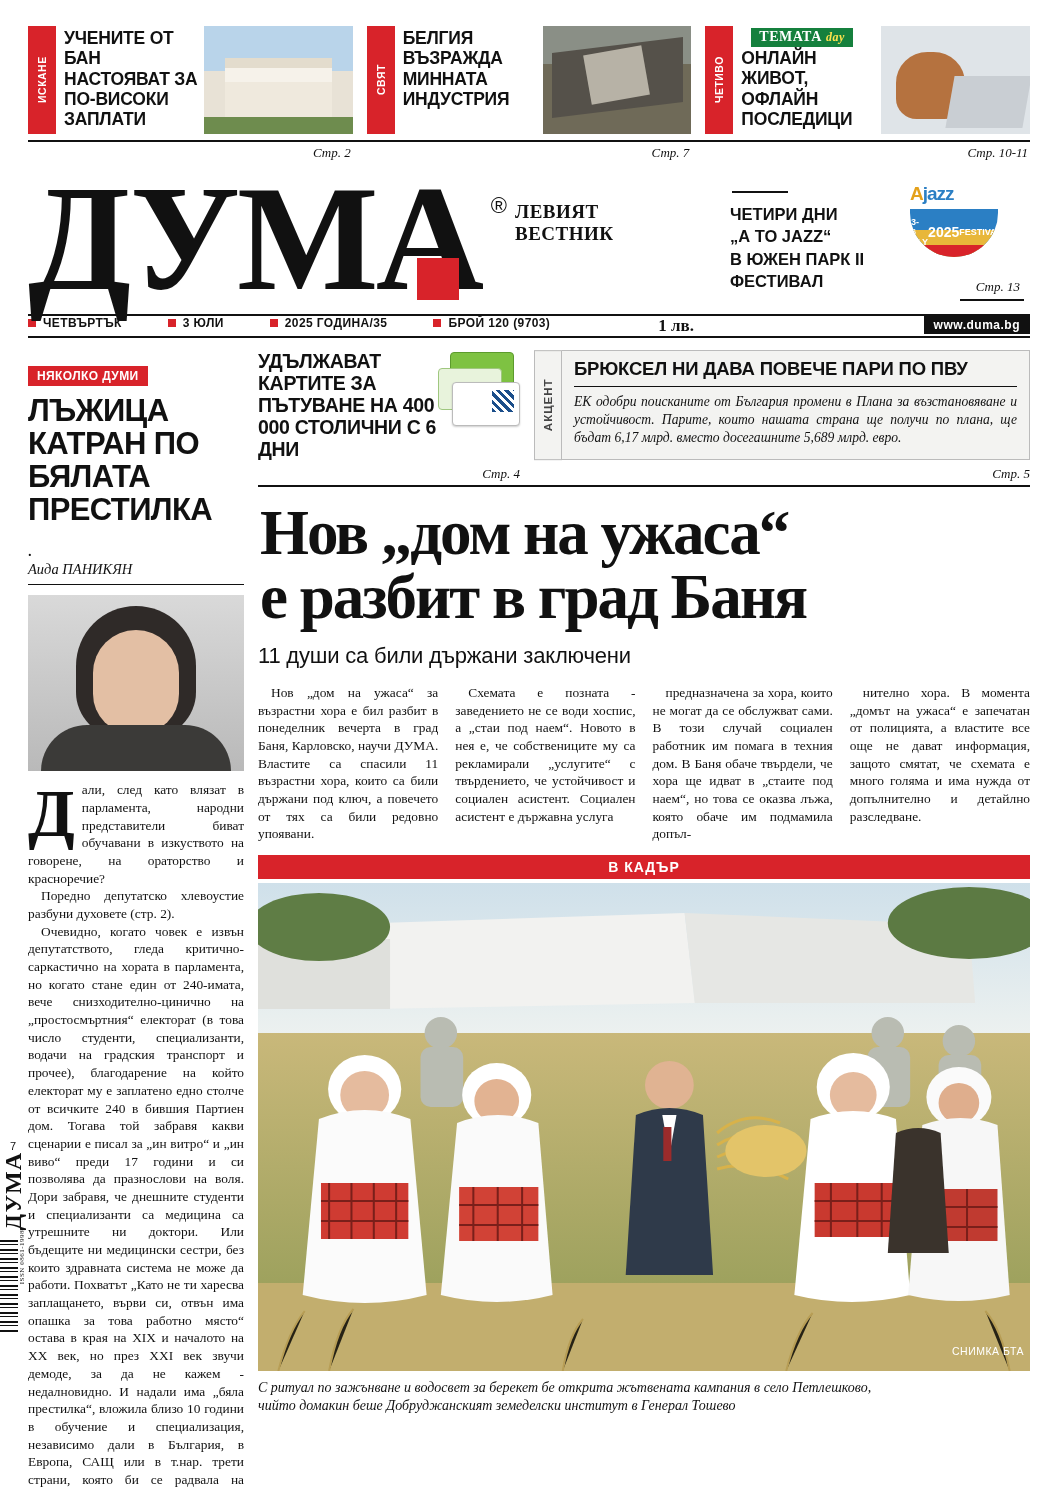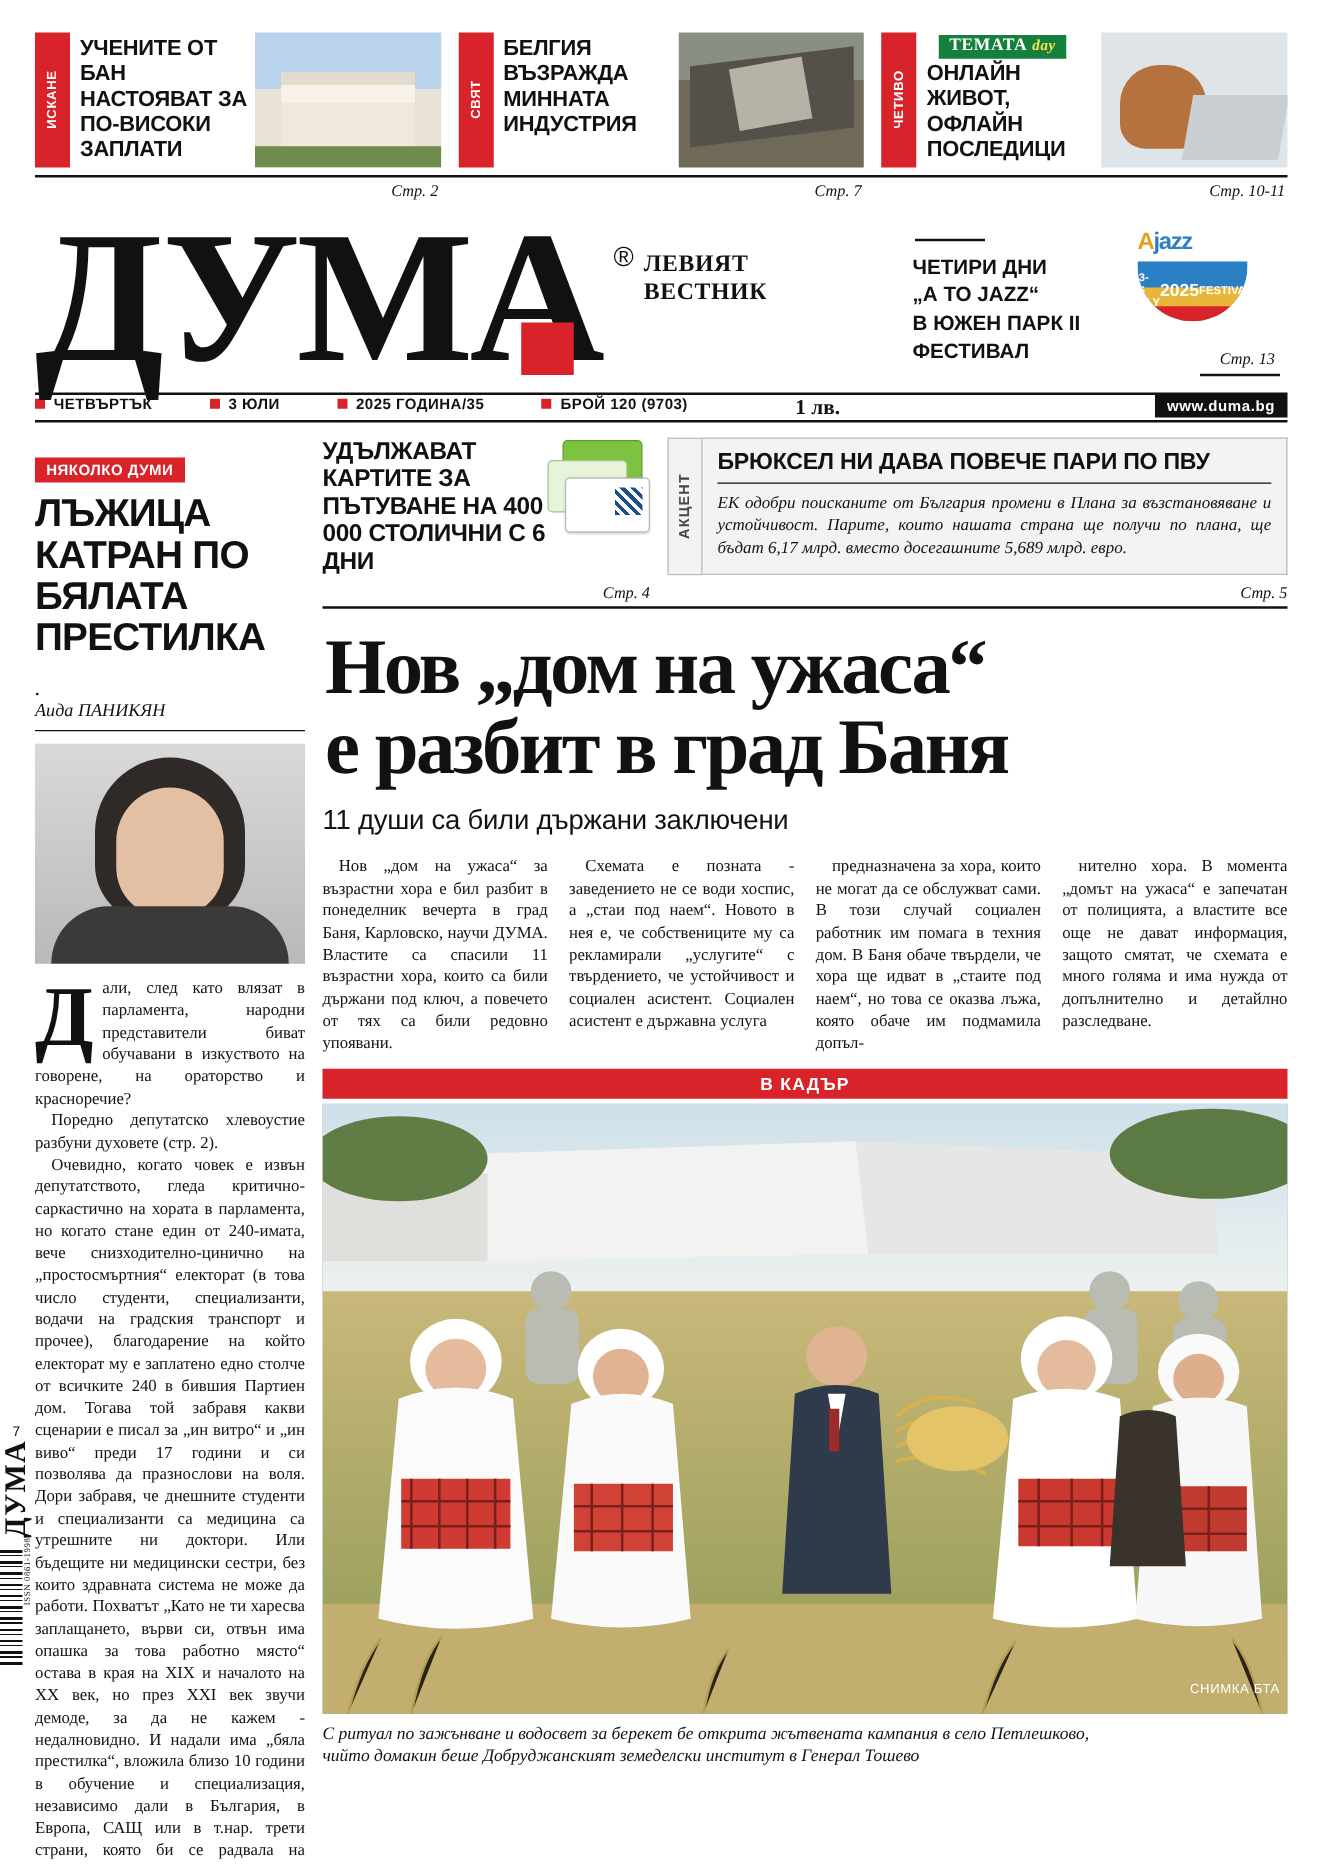--- a/index.html
+++ b/index.html
@@ -93,21 +93,21 @@
     color:#fff; font-family:"Liberation Sans",sans-serif; font-weight:bold; font-size:9px; line-height:1.1;}
   .jazz-disc .txt b{font-size:14px;}
   .jazz-stp{ position:absolute; right:10px; top:112px; font-style:italic; font-size:13px;}
   .jazz-stp-rule{ position:absolute; right:6px; top:132px; width:64px; border-top:2px solid #111;}
 
   
   .infobar { display:flex; align-items:flex-start; border-top:2px solid #111; border-bottom:2px solid #111;
     margin-top:4px; padding:0 0; font-family:"Liberation Sans", sans-serif; font-size:12px; font-weight:bold;}
   .infobar .it{ display:flex; align-items:center; margin-right:46px; letter-spacing:.4px;}
   .sq{ width:8px; height:8px; background:#d8232a; display:inline-block; margin-right:7px;}
-  .price{ font-family:"Liberation Serif", serif; font-size:17px; font-weight:bold; margin-left:40px;}
+  .price{ font-family:"Liberation Serif", serif; font-size:17px; font-weight:bold; margin-left:62px;}
   .www{ margin-left:auto; background:#111; color:#ffffff; font-family:"Liberation Sans",sans-serif;
     font-size:12px; padding:2px 10px; letter-spacing:.5px;}
 
   
   .content { display:flex; gap:14px; padding-top:12px; }
   .col-left { width:216px; }
   .col-main { flex:1; }
 
   .kicker-red{
     display:inline-block; background:#d8232a; color:#fff;

